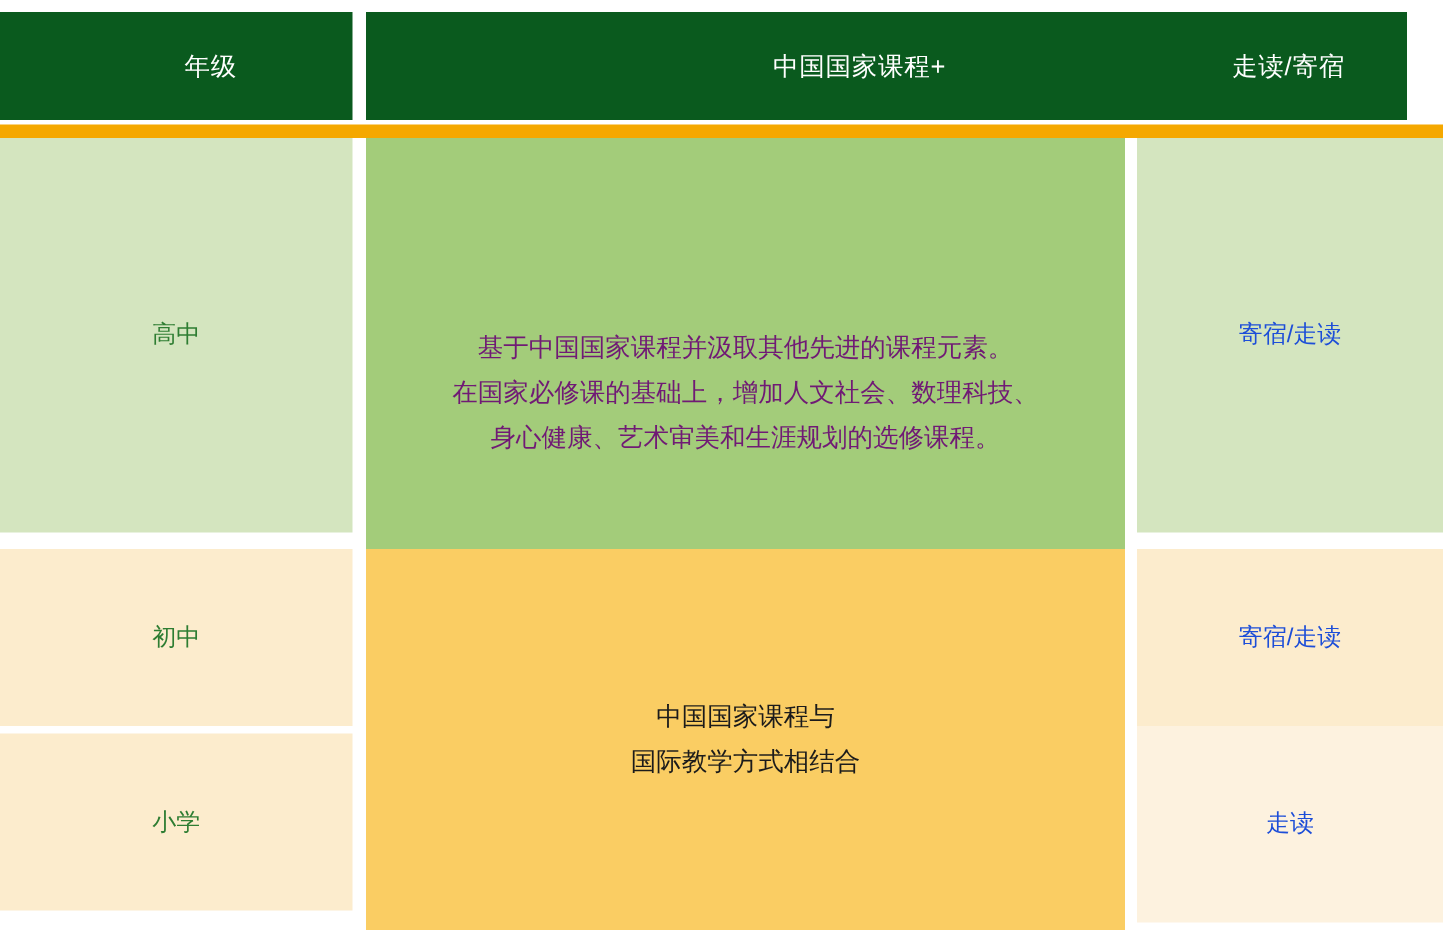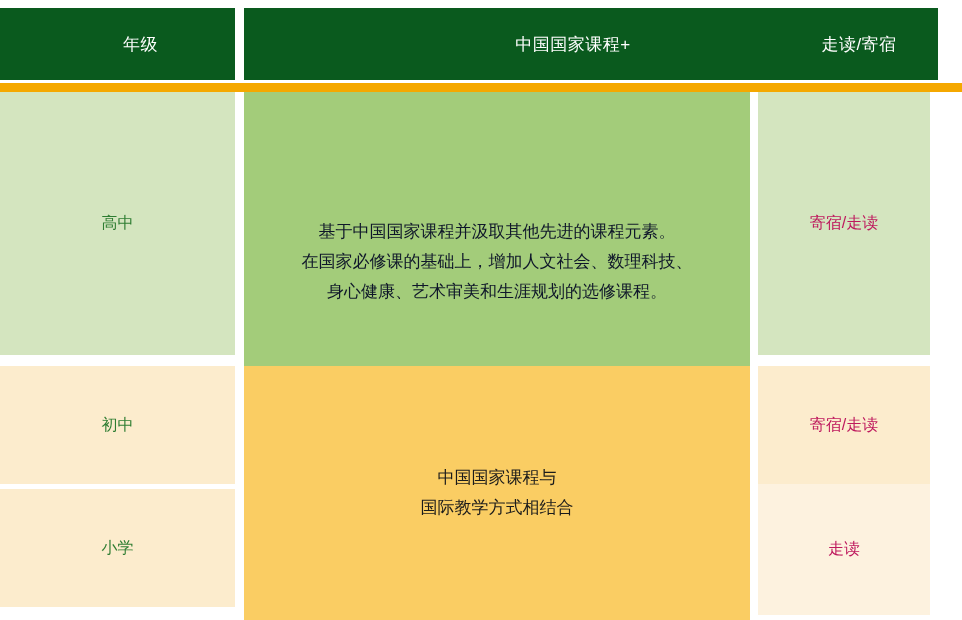--- a/index.html
+++ b/index.html
@@ -79,40 +79,40 @@
 
   
   .col-program {
     left: 244px;
     width: 506px;
   }
   .prog-hs {
     top: 92px;
     height: 340px;
     background: #a3cc7a;
-    color: #0f172a;
+    color: #701a75;
     font-size: 17px;
     line-height: 30px;
     padding: 0 18px;
   }
   .prog-merged {
     top: 366px;
     height: 254px;
     background: #facd63;
     color: #1b1b1b;
     font-size: 17px;
     line-height: 30px;
     padding: 0 18px;
   }
 
   
   .col-board {
     left: 758px;
-    width: 172px;
-    color: #be185d;
+    width: 204px;
+    color: #1d4ed8;
     font-size: 16px;
   }
   .board-hs { top: 92px;  height: 263px; background: #d4e5bf; }
   .board-ms { top: 366px; height: 118px; background: #fceccd; }
   .board-ps { top: 484px; height: 131px; background: #fdf2df; }
 
   .multiline { white-space: pre-line; }
 </style>
 </head>
 <body>

